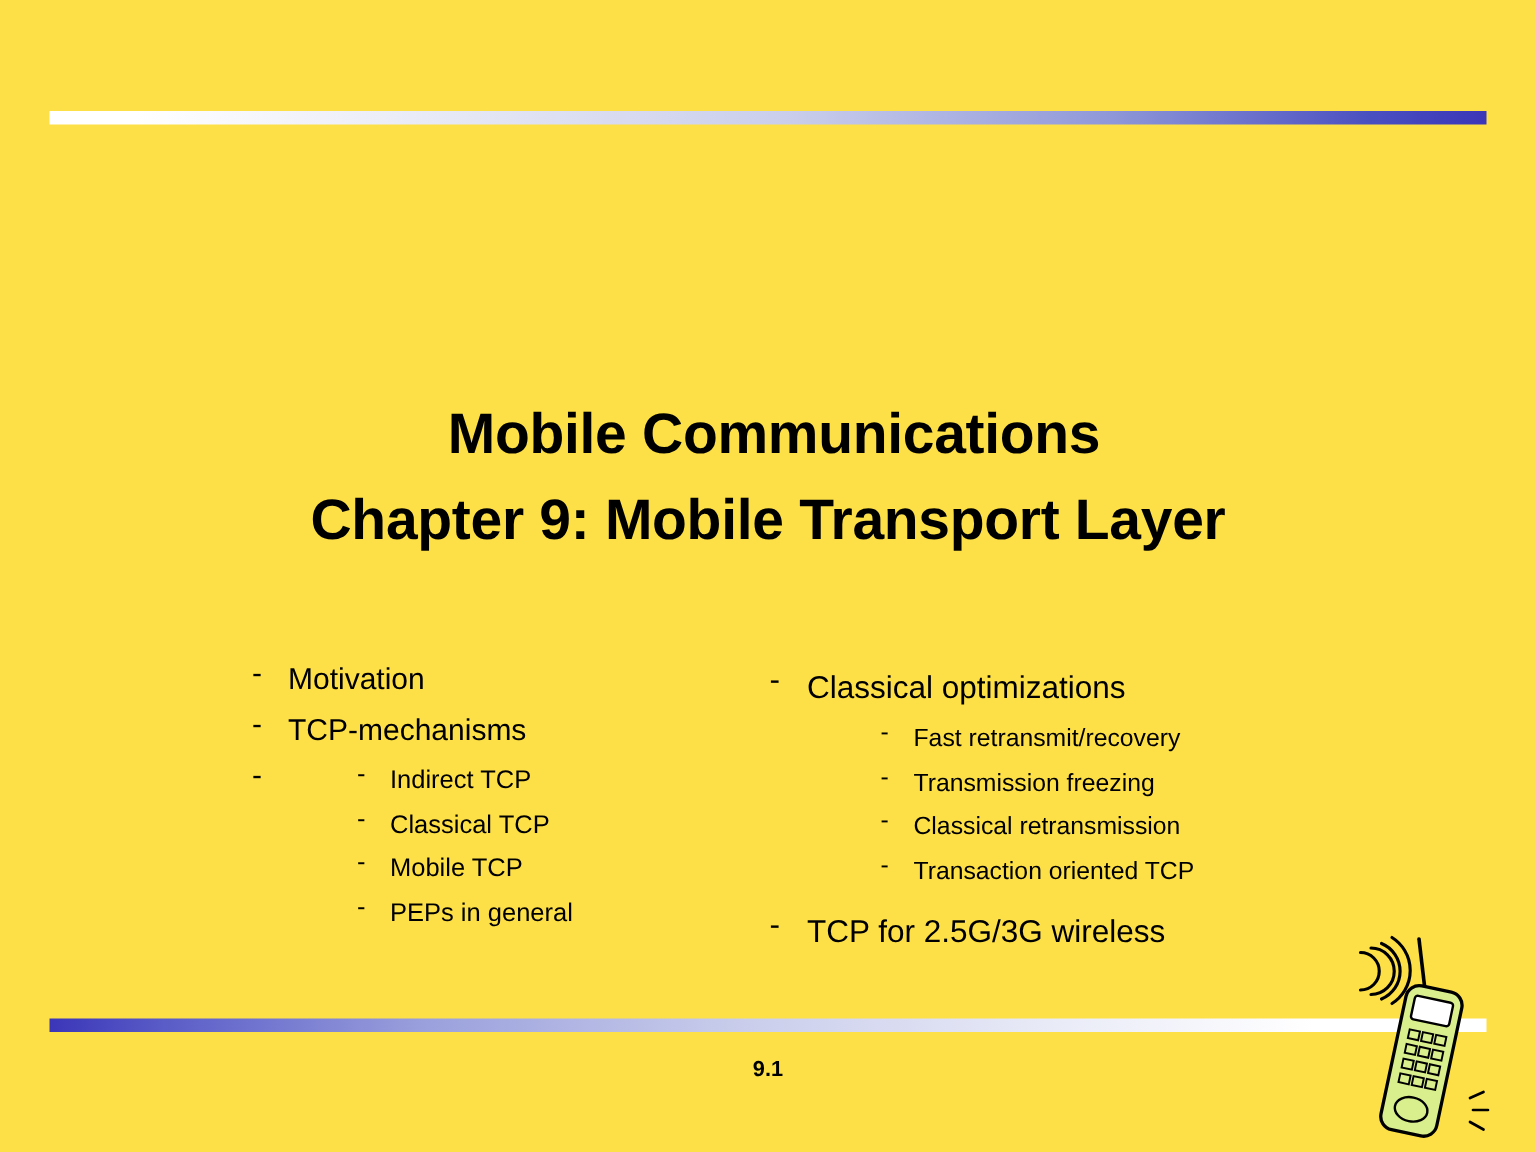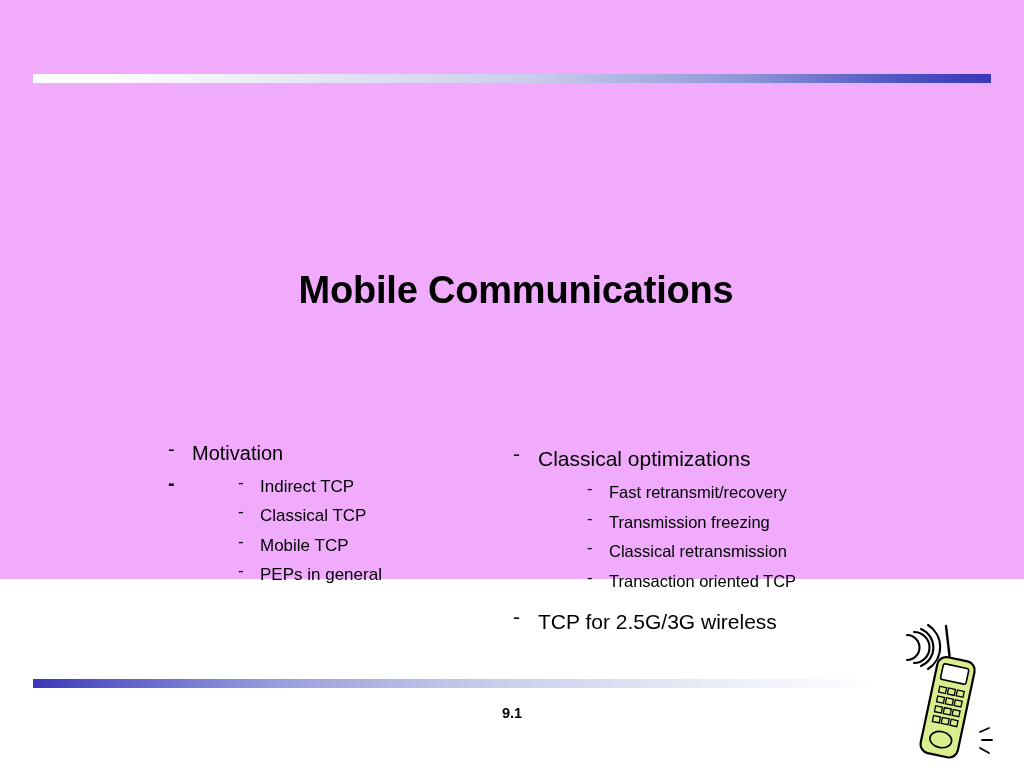--- a/index.html
+++ b/index.html
@@ -12,22 +12,22 @@
     height: 768px;
     position: relative;
     font-family: "Liberation Sans", sans-serif;
     overflow: hidden;
   }
 
   .slide {
     position: absolute;
     left: 0; top: 0;
     width: 1024px;
-    height: 579px;
-    background: #f0abfc;
+    height: 768px;
+    background: #fde047;
   }
 
   
   .bar-top {
     position: absolute;
     left: 33px;
     top: 74px;
     width: 958px;
     height: 9px;
     background: linear-gradient(to right, #ffffff 0%, #ffffff 6%, #e6e8f5 28%, #c9cdeb 52%, #8f97d8 74%, #4a4fc0 92%, #3b36b8 100%);
@@ -172,32 +172,34 @@
 </style>
 </head>
 <body>
 
 <div class="slide">
 
   <div class="bar-top"></div>
 
   <div class="title-block">
     <span class="title-line title-line-1">Mobile Communications</span>
+    <span class="title-line title-line-2">Chapter 9: Mobile Transport Layer</span>
   </div>
 
   <div class="col-left">
     <ul class="lvl1">
 
       <li class="item l1">
         <span class="dash">-</span>
         <span>Motivation</span>
       </li>
 
       <li class="item l1">
         <span class="dash">-</span>
+        <span>TCP-mechanisms</span>
       </li>
 
       <li class="item l1">
         <span class="dash">-</span>
         <ul class="lvl2">
           <li class="item l2">
             <span class="dash">-</span>
             <span>Indirect TCP</span>
           </li>
           <li class="item l2">

